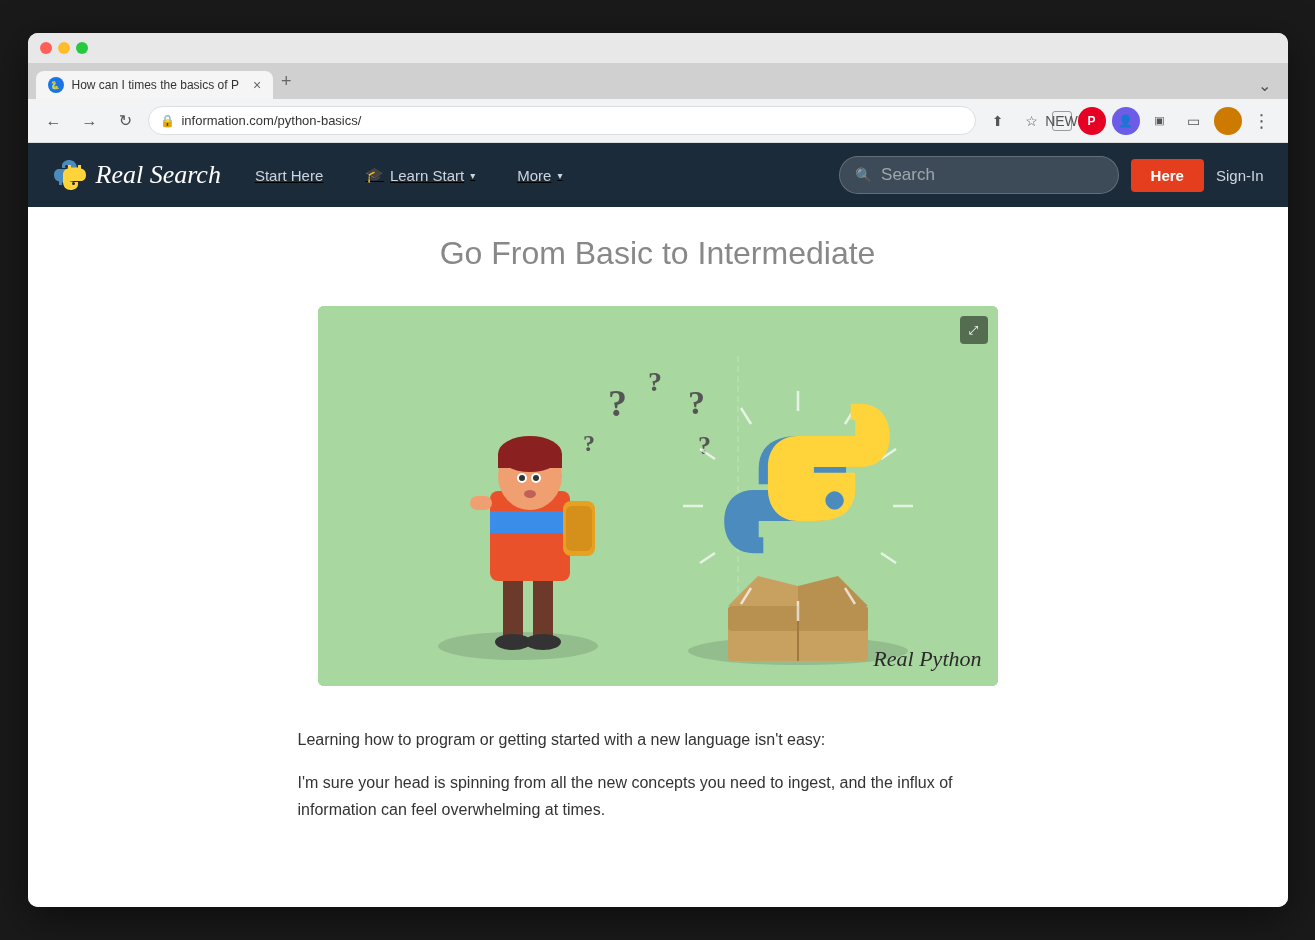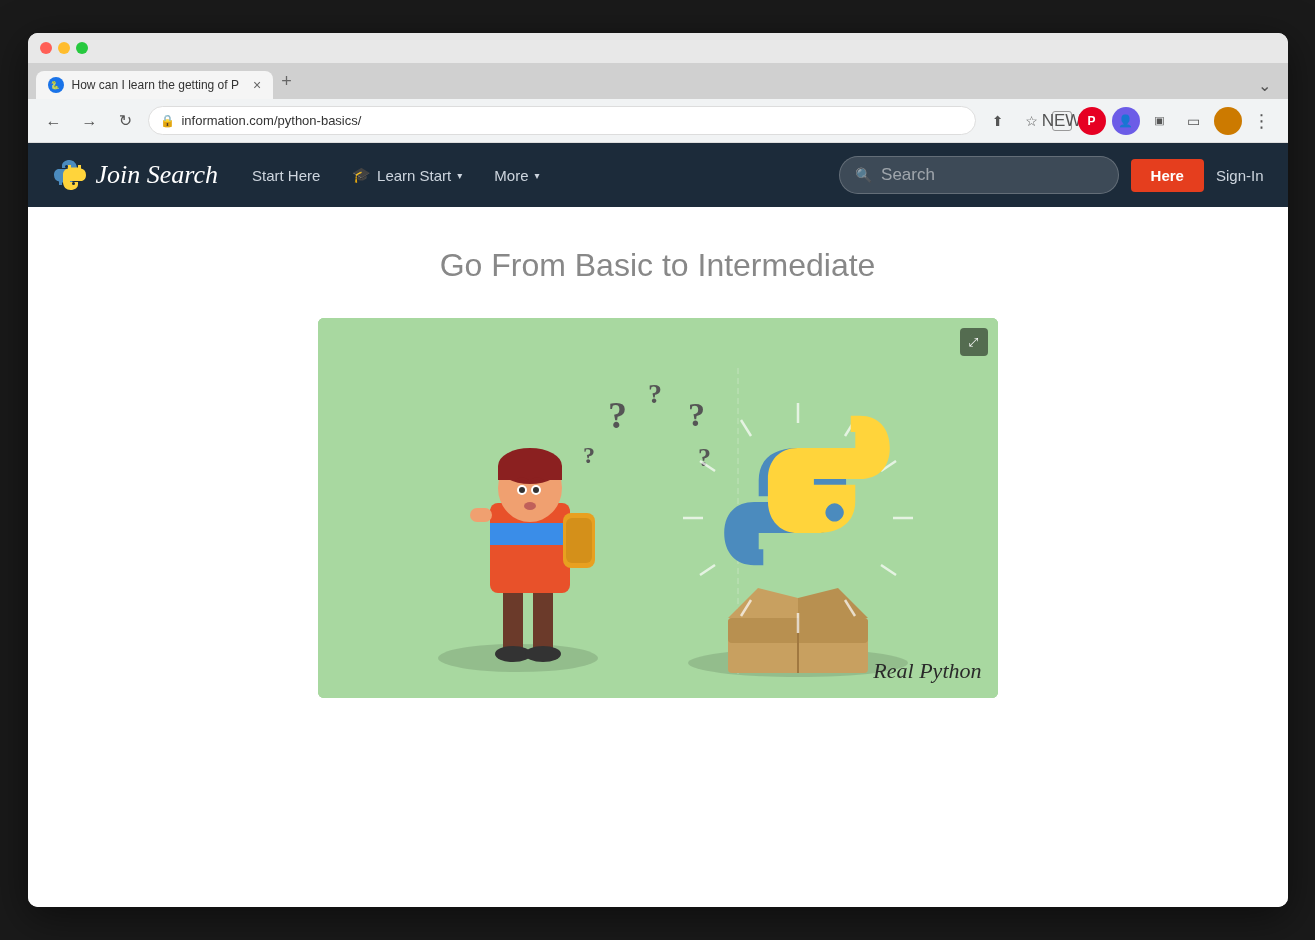--- a/index.html
+++ b/index.html
@@ -130,22 +130,23 @@
     .logo-text {
       font-size: 26px;
       color: white;
       font-family: Georgia, serif;
       font-style: italic;
       font-weight: normal;
     }
     .nav-links {
       display: flex;
       align-items: center;
-      gap: 4px;
+      gap: 14px;
       flex: 1;
+      text-decoration: underline;
     }
     .nav-link {
       color: #cdd5de;
       text-decoration: none;
       font-size: 15px;
       padding: 8px 14px;
       border-radius: 4px;
       cursor: pointer;
       display: flex;
       align-items: center;
@@ -189,21 +190,21 @@
       color: #cdd5de;
       text-decoration: none;
       font-size: 15px;
       cursor: pointer;
     }
 
     
     .main-content {
       background: white;
       min-height: 700px;
-      padding: 36px 20px;
+      padding: 24px 20px;
     }
     .page-heading {
       text-align: center;
       margin-bottom: 30px;
     }
     .page-heading h1 {
       font-size: 32px;
       color: #888;
       font-weight: 400;
       line-height: 1.4;
@@ -279,58 +280,58 @@
 
   <div class="os-bar">
     <div class="os-dot red"></div>
     <div class="os-dot yellow"></div>
     <div class="os-dot green"></div>
   </div>
 
   <div class="tab-bar">
     <div class="tab">
       <div class="tab-favicon">🐍</div>
-      <span class="tab-title">How can I learn the getting of P</span>
+      <span class="tab-title">How can I times the basics of P</span>
       <span class="tab-close">×</span>
     </div>
     <div class="tab-new">+</div>
     <div style="flex:1"></div>
     <div style="color:#555;font-size:16px;padding:4px 8px;cursor:pointer;">⌄</div>
   </div>
 
   <div class="address-bar">
     <button class="nav-btn">←</button>
     <button class="nav-btn">→</button>
     <button class="nav-btn">↻</button>
     <div class="url-bar">
       <span class="url-lock">🔒</span>
       <span class="url-text">information.com/python-basics/</span>
     </div>
     <div class="toolbar-icons">
       <div class="toolbar-icon">⬆</div>
       <div class="toolbar-icon">☆</div>
-      <div class="toolbar-icon" style="font-size:17px;border:1px solid #999;border-radius:3px;width:20px;height:20px;">NEW</div>
+      <div class="toolbar-icon" style="font-size:14px;border:1px solid #999;border-radius:3px;width:20px;height:20px;">NEW</div>
       <div class="toolbar-icon pinterest">P</div>
       <div class="toolbar-icon" style="background:#6c5ce7;color:white;font-size:12px;border-radius:50%;">👤</div>
       <div class="toolbar-icon" style="font-size:11px;">▣</div>
       <div class="toolbar-icon">▭</div>
       <div class="toolbar-icon" style="background:#cc7a00;border-radius:50%;width:28px;height:28px;overflow:hidden;"></div>
       <div class="toolbar-icon" style="font-size:18px;">⋮</div>
     </div>
   </div>
 
   <div class="site-nav">
     <a class="site-logo">
 
       <svg class="python-logo-small" viewBox="0 0 36 36">
         <path d="M17.5 3C13 3 10 5.5 10 8.5V11h8v1H7C4 12 2 14.5 2 18c0 3.6 2 6 5 6.5V28h3v-2.5h7V28h3v-3.5c3-.5 5-3 5-6.5V11.5C25 6.5 21.5 3 17.5 3zm-3 5a1.5 1.5 0 110 3 1.5 1.5 0 010-3z" fill="#4B8BBE"></path>
         <path d="M18.5 33C23 33 26 30.5 26 27.5V25h-8v-1h11c3 0 5-2.5 5-6 0-3.6-2-6-5-6.5V8h-3v2.5h-7V8h-3v3.5c-3 .5-5 3-5 6.5v7c0 5 3.5 8 7.5 8zm3-5a1.5 1.5 0 110-3 1.5 1.5 0 010 3z" fill="#FFD43B"></path>
       </svg>
       <span class="logo-text">
-        <span>Join </span><span style="font-family:Georgia,serif;font-style:italic;">Search</span>
+        <span>Real </span><span style="font-family:Georgia,serif;font-style:italic;">Search</span>
       </span>
     </a>
 
     <nav class="nav-links">
       <a class="nav-link">Start Here</a>
       <a class="nav-link">
         <span>🎓</span>
         <span>Learn Start</span>
         <span class="chevron">▾</span>
       </a>
@@ -435,16 +436,18 @@
           </g>
         </svg>
 
         <button class="expand-btn">⤢</button>
 
         <div class="watermark">Real Python</div>
       </div>
     </div>
 
     <div class="article-text">
+      <p>Learning how to program or getting started with a new language isn't easy:</p>
+      <p>I'm sure your head is spinning from all the new concepts you need to ingest, and the influx of information can feel overwhelming at times.</p>
     </div>
 
   </div>
 </div>
 
 </body></html>

